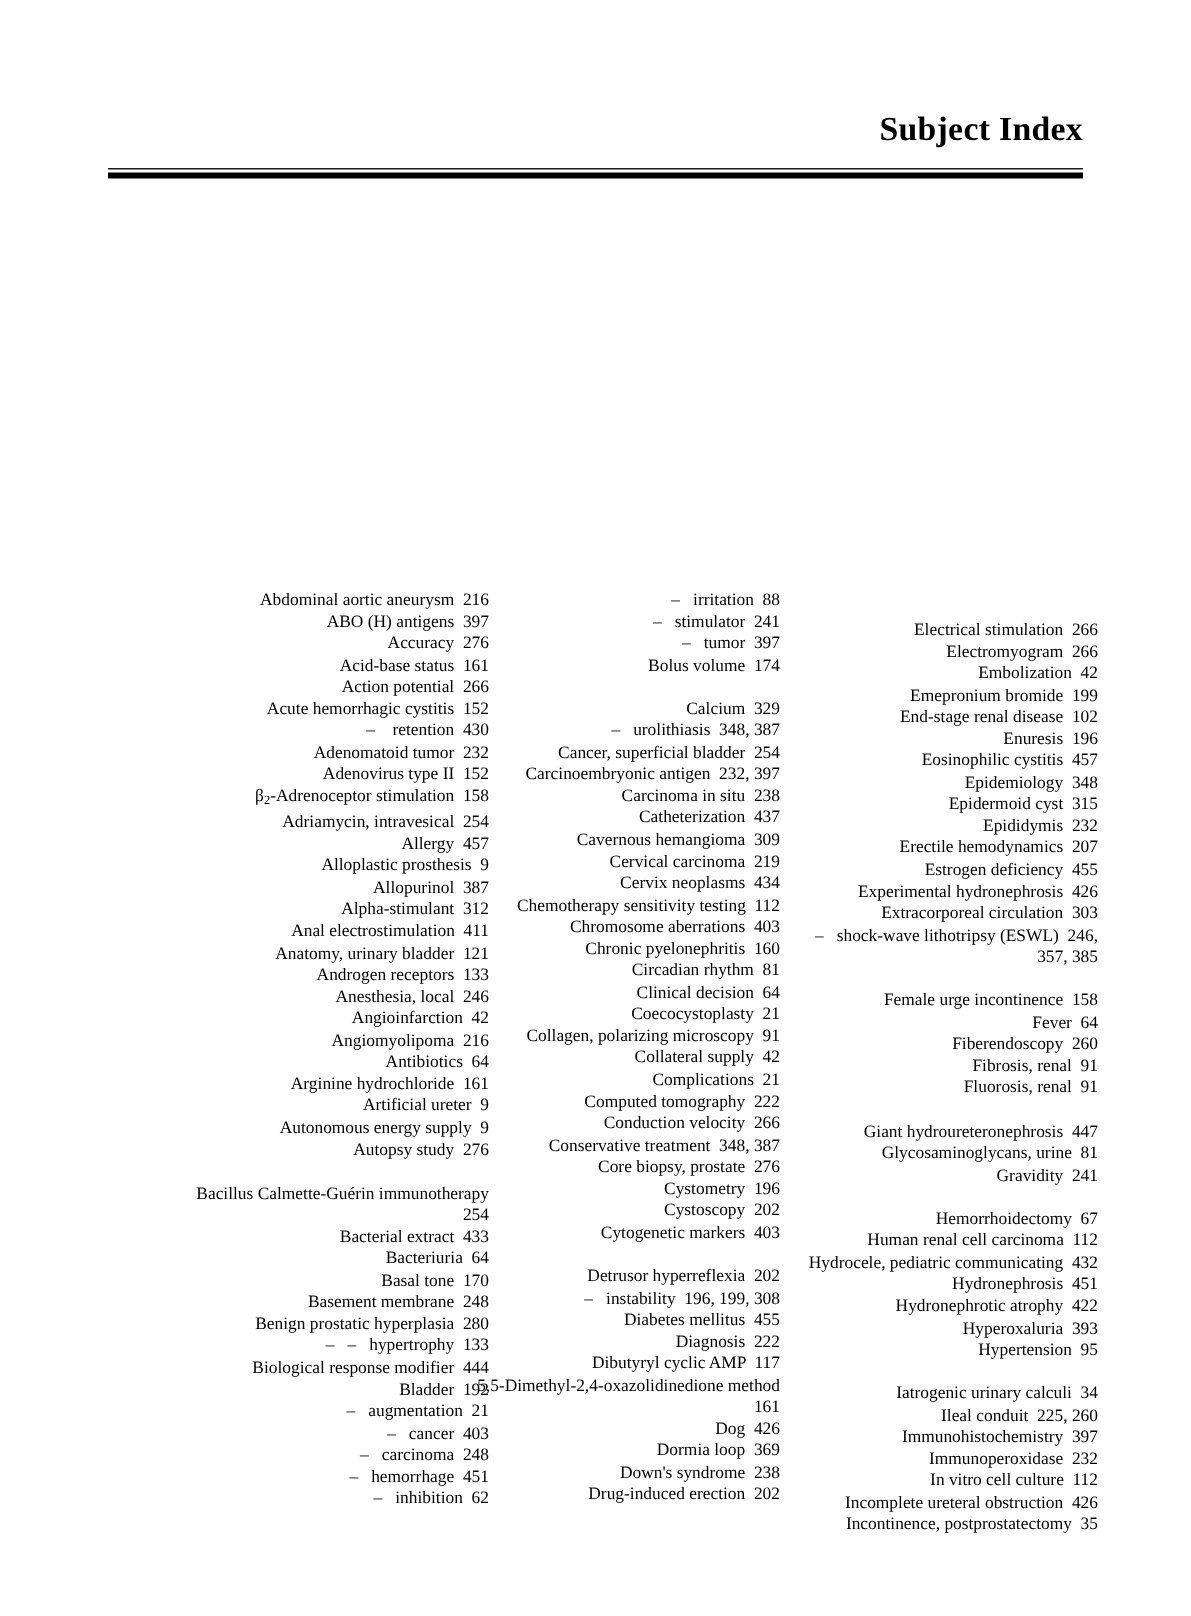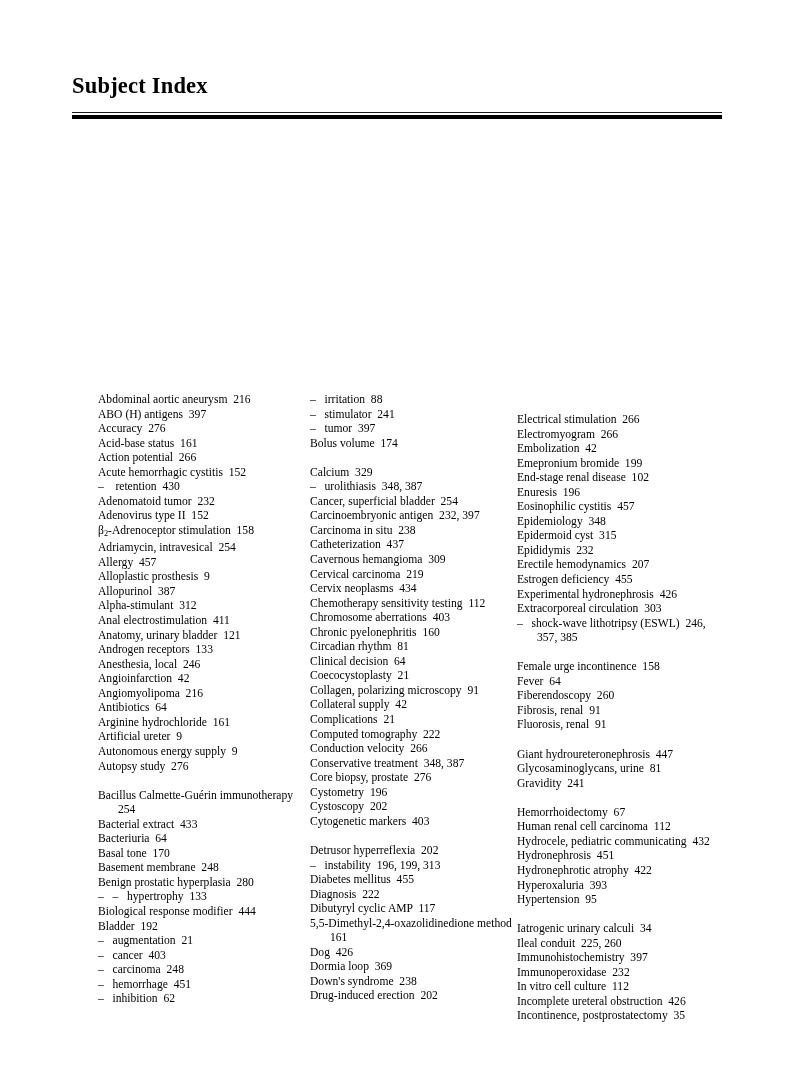--- a/index.html
+++ b/index.html
@@ -12,20 +12,21 @@
     height: 1077px;
     position: relative;
     font-family: "Liberation Serif", "DejaVu Serif", serif;
     color: #000000;
     overflow: hidden;
   }
 
   .page {
     position: absolute;
     inset: 0;
+    text-align: right;
   }
 
   
   .header {
     position: absolute;
     left: 72px;
     top: 74px;
     width: 650px;
   }
   .page-title {
@@ -176,21 +177,21 @@
         <div class="entry">Complications  21</div>
         <div class="entry">Computed tomography  222</div>
         <div class="entry">Conduction velocity  266</div>
         <div class="entry">Conservative treatment  348, 387</div>
         <div class="entry">Core biopsy, prostate  276</div>
         <div class="entry">Cystometry  196</div>
         <div class="entry">Cystoscopy  202</div>
         <div class="entry">Cytogenetic markers  403</div>
         <div class="gap"></div>
         <div class="entry">Detrusor hyperreflexia  202</div>
-        <div class="entry">–   instability  196, 199, 313</div>
+        <div class="entry">–   instability  196, 199, 308</div>
         <div class="entry">Diabetes mellitus  455</div>
         <div class="entry">Diagnosis  222</div>
         <div class="entry">Dibutyryl cyclic AMP  117</div>
         <div class="entry">5,5-Dimethyl-2,4-oxazolidinedione method</div>
         <div class="entry cont">161</div>
         <div class="entry">Dog  426</div>
         <div class="entry">Dormia loop  369</div>
         <div class="entry">Down's syndrome  238</div>
         <div class="entry">Drug-induced erection  202</div>
       </div>

